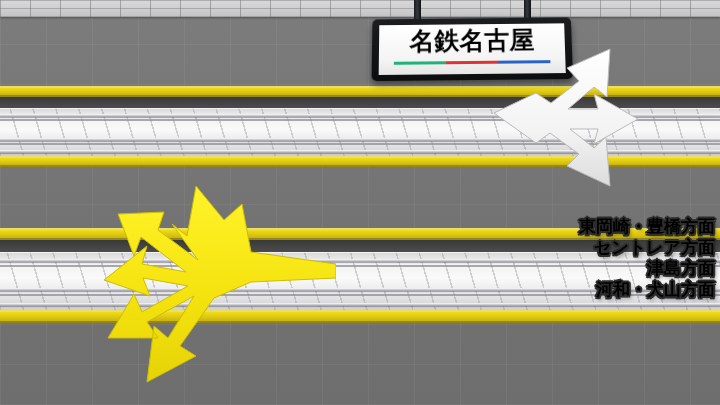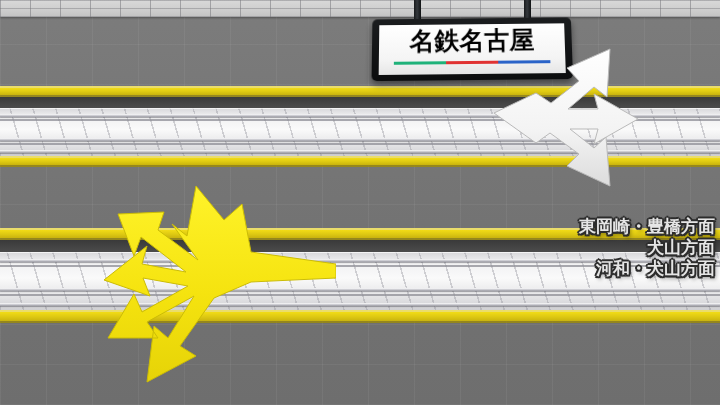--- a/index.html
+++ b/index.html
@@ -176,21 +176,21 @@
   .label-white {
     color: #ffffff;
     text-shadow:
       -1.5px -1.5px 0 #2a2a2a,  1.5px -1.5px 0 #2a2a2a,
       -1.5px  1.5px 0 #2a2a2a,  1.5px  1.5px 0 #2a2a2a,
        0px   -2px  0 #2a2a2a,   0px    2px  0 #2a2a2a,
       -2px    0px  0 #2a2a2a,   2px    0px  0 #2a2a2a,
        2px    3px  4px rgba(0,0,0,0.55);
   }
   .label-yellow {
-    color: #e5e5e5;
+    color: #000000;
     text-shadow:
       -1.5px -1.5px 0 #2d2d2d,  1.5px -1.5px 0 #2d2d2d,
       -1.5px  1.5px 0 #2d2d2d,  1.5px  1.5px 0 #2d2d2d,
        0px   -2px  0 #2d2d2d,   0px    2px  0 #2d2d2d,
       -2px    0px  0 #2d2d2d,   2px    0px  0 #2d2d2d,
        2px    3px  4px rgba(0,0,0,0.55);
   }
   #labels-left  { left: 0px;  top: 84px; width: 290px; text-align: right; }
   #labels-left .label-line { padding-right: 5px; }
   #labels-right { left: 430px; top: 216px; width: 290px; text-align: right; }
@@ -263,21 +263,22 @@
           <i style="background: rgb(224, 50, 50);"></i>
           <i style="background: rgb(42, 99, 200);"></i>
         </div>
       </div>
     </div>
   </div>
 
 
   <div id="labels-right" class="label-group">
     <div class="label-line label-yellow">東岡崎・豊橋方面</div>
-    <div class="label-line label-yellow">犬山方面</div>
+    <div class="label-line label-yellow">セントレア方面</div>
+    <div class="label-line label-yellow">津島方面</div>
     <div class="label-line label-yellow">河和・犬山方面</div>
   </div>
 
   <svg id="arrow-white-svg" class="arrow-svg" width="226" height="152" viewBox="0 0 226 152">
     <defs>
       <linearGradient id="wgrad" x1="0" y1="0" x2="0" y2="1">
         <stop offset="0%" stop-color="#ffffff"></stop>
         <stop offset="60%" stop-color="#f3f3f3"></stop>
         <stop offset="100%" stop-color="#dcdcdc"></stop>
       </linearGradient>

